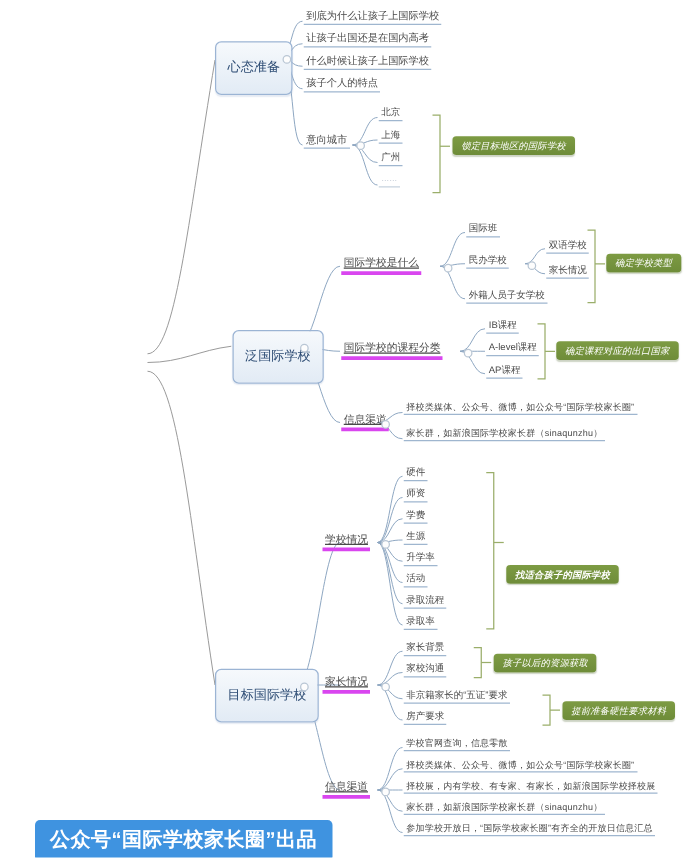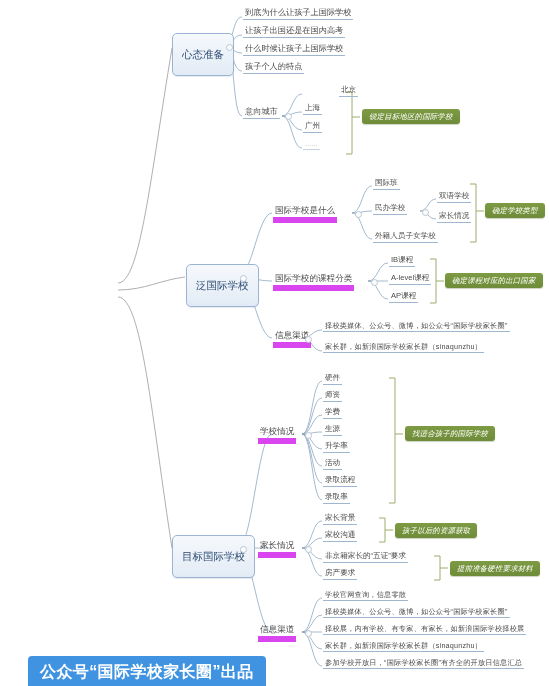--- a/index.html
+++ b/index.html
@@ -41,21 +41,22 @@
   .leaf{
     font-size:8.2px;color:#4a4a4a;padding:0 2px 2px 2px;
     border-bottom:1px solid #9fb6cf;
   }
   .leaf.sm{font-size:7.6px;}
   .leaf.xs{font-size:6.4px;color:#a9b6c5;border-bottom-color:#c6d2de;}
   .leaf.wide{letter-spacing:.2px;}
   
   .mid{
     font-size:8.6px;color:#4a4a4a;padding:0 2px 2px 2px;
-    border-bottom:6px solid #d946ef;
+    border-bottom:3px solid #d946ef;
+    text-decoration:underline;
   }
   
   .green{
     background:linear-gradient(#7d9b43,#6e8c39);
     color:#ffffff;
     font-size:7.4px;
     font-style:italic;
     border-radius:3px;
     padding:4px 7px;
     box-shadow:0 1px 1px rgba(90,110,60,.3);
@@ -171,21 +172,21 @@
   <div class="handle" style="left:226px;top:44px;"></div>
 
   <div class="node leaf" style="left:243px;top:9px;">到底为什么让孩子上国际学校</div>
   <div class="node leaf" style="left:243px;top:27px;">让孩子出国还是在国内高考</div>
   <div class="node leaf" style="left:243px;top:45px;">什么时候让孩子上国际学校</div>
   <div class="node leaf" style="left:243px;top:63px;">孩子个人的特点</div>
 
   <div class="node leaf" style="left:243px;top:108px;">意向城市</div>
   <div class="handle" style="left:285px;top:113px;"></div>
 
-  <div class="node leaf sm" style="left:303px;top:86px;margin-left:36px;">北京</div>
+  <div class="node leaf sm" style="left:303px;top:86px;">北京</div>
   <div class="node leaf sm" style="left:303px;top:104px;">上海</div>
   <div class="node leaf sm" style="left:303px;top:122px;">广州</div>
   <div class="node leaf xs" style="left:303px;top:141px;">……</div>
 
   <div class="node green" style="left:362px;top:109px;">锁定目标地区的国际学校</div>
 
   <div class="node lvl1" style="left:186px;top:264px;">泛国际学校</div>
   <div class="handle" style="left:240px;top:275px;"></div>
 
   <div class="node mid" style="left:273px;top:206px;">国际学校是什么</div>
@@ -223,21 +224,21 @@
 
   <div class="node leaf sm" style="left:323px;top:374px;">硬件</div>
   <div class="node leaf sm" style="left:323px;top:391px;">师资</div>
   <div class="node leaf sm" style="left:323px;top:408px;">学费</div>
   <div class="node leaf sm" style="left:323px;top:425px;">生源</div>
   <div class="node leaf sm" style="left:323px;top:442px;">升学率</div>
   <div class="node leaf sm" style="left:323px;top:459px;">活动</div>
   <div class="node leaf sm" style="left:323px;top:476px;">录取流程</div>
   <div class="node leaf sm" style="left:323px;top:493px;">录取率</div>
 
-  <div class="node green" style="left:405px;top:426px;">找适合孩子的国际学校</div>
+  <div class="node green" style="left:405px;top:452px;font-weight:bold;">找适合孩子的国际学校</div>
 
   <div class="node mid" style="left:258px;top:541px;">家长情况</div>
   <div class="handle" style="left:305px;top:546px;"></div>
 
   <div class="node leaf sm" style="left:323px;top:514px;">家长背景</div>
   <div class="node leaf sm" style="left:323px;top:531px;">家校沟通</div>
   <div class="node green" style="left:395px;top:523px;">孩子以后的资源获取</div>
 
   <div class="node leaf sm" style="left:323px;top:552px;">非京籍家长的“五证”要求</div>
   <div class="node leaf sm" style="left:323px;top:569px;">房产要求</div>

